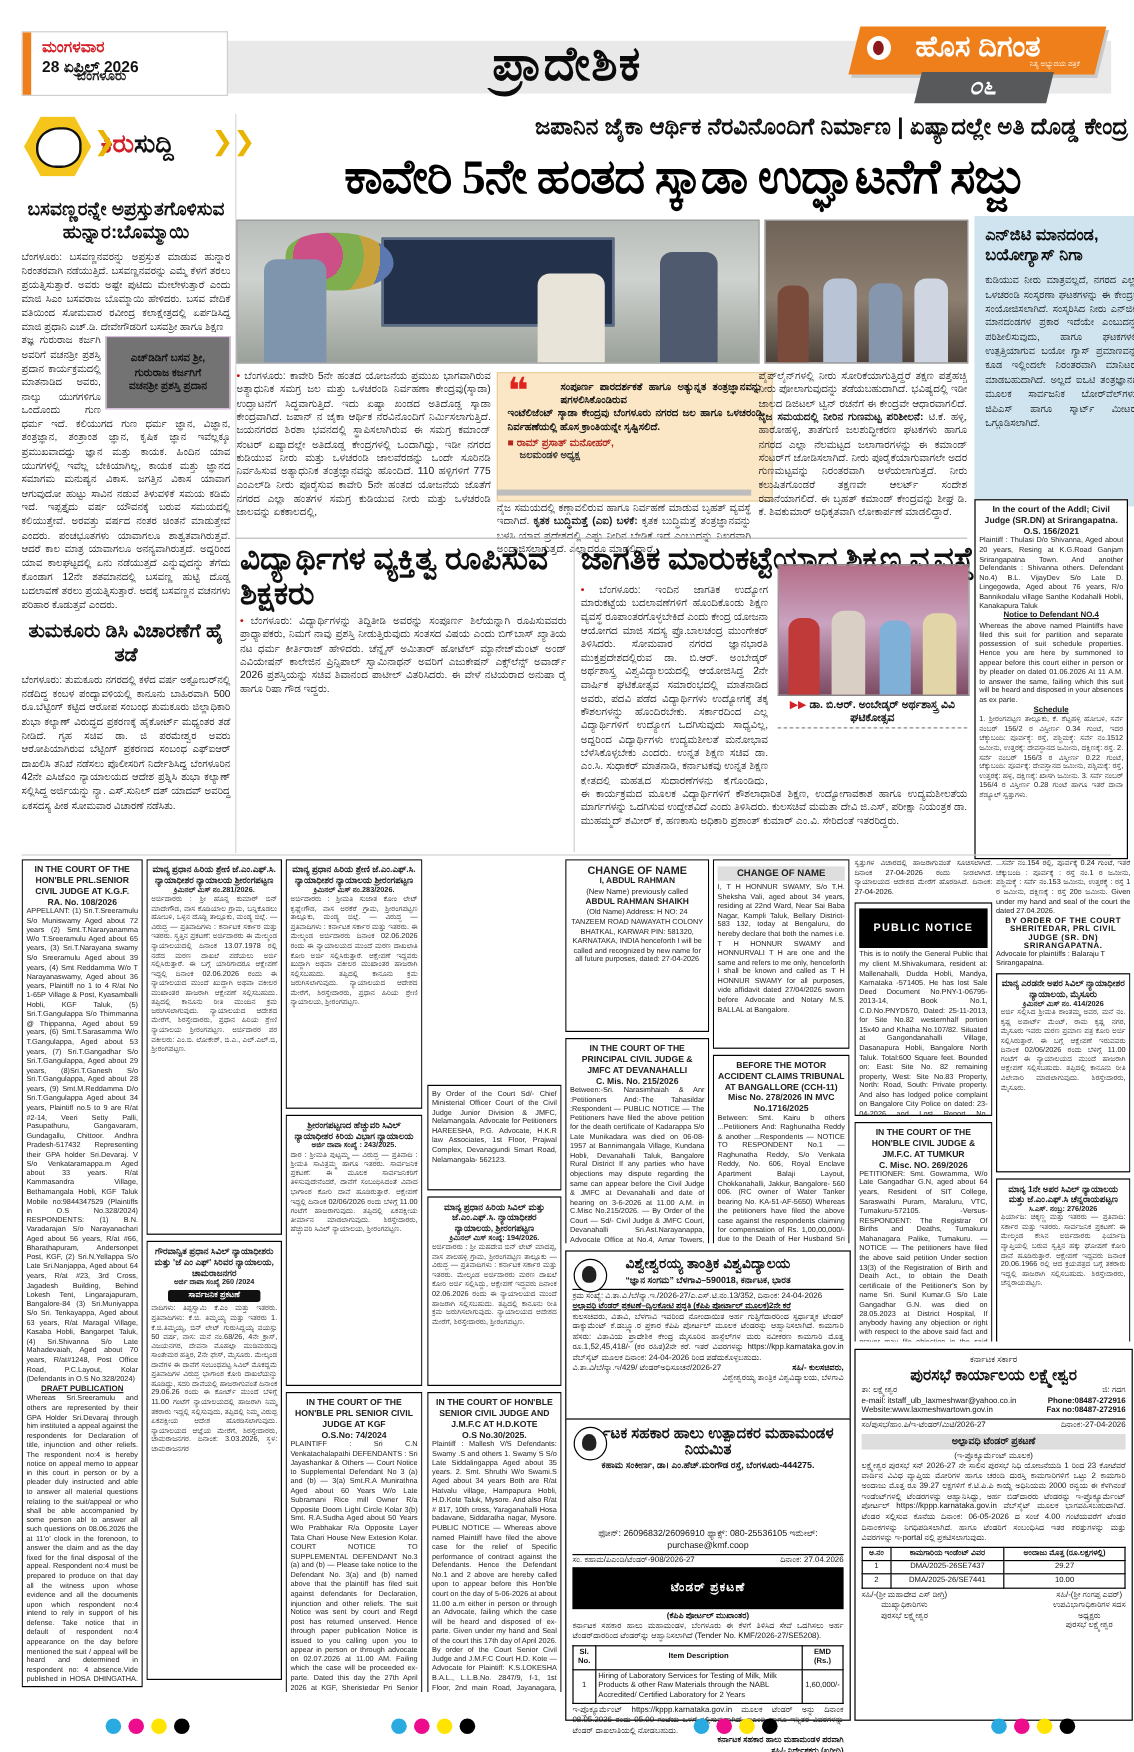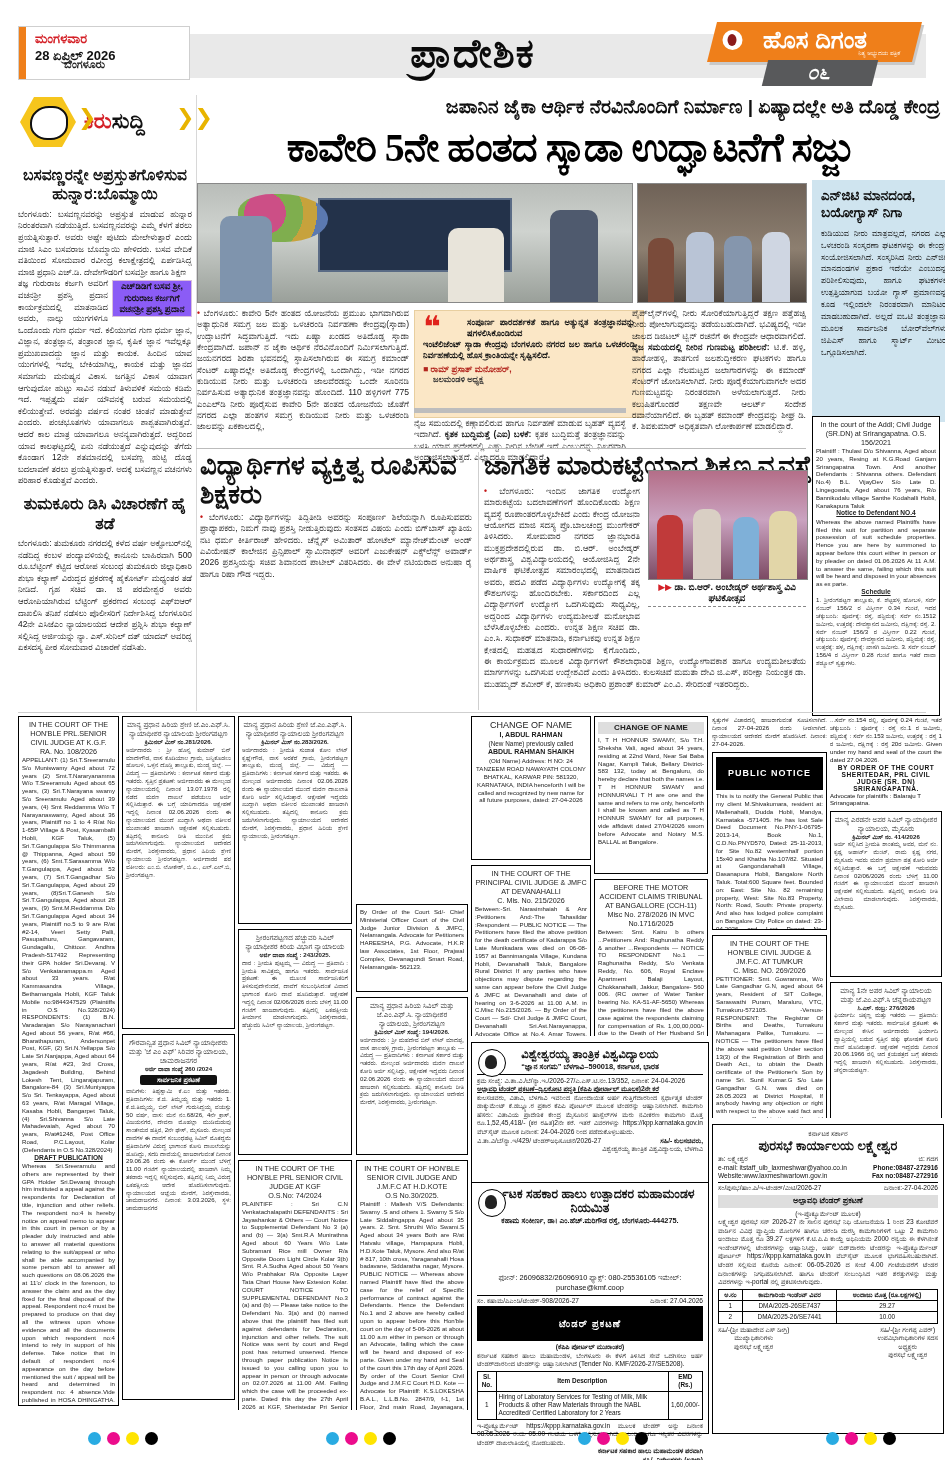--- a/index.html
+++ b/index.html
@@ -52,31 +52,31 @@
   .rail{position:absolute;left:18px;top:95px;width:174px;height:616px;border-right:1px solid #d8d8d8;padding-right:4px;}
   .kslogo{position:relative;height:64px;}
   .hex{position:absolute;left:2px;top:2px;width:56px;height:50px;background:#f6c51c;clip-path:polygon(25% 0,75% 0,100% 50%,75% 100%,25% 100%,0 50%);}
   .hex .hand{position:absolute;left:10px;top:9px;width:34px;height:30px;background:#fff;border-radius:50% 40% 45% 45%;border:2px solid #111;}
   .kstxt{position:absolute;left:66px;top:14px;font-size:21px;font-weight:bold;text-align:right;}
   .kstxt .r{color:#d42027;}
   .chev{position:absolute;top:10px;font-size:22px;color:#e8b400;font-weight:bold;}
   .ks-h1{font-size:15.5px;font-weight:bold;text-align:center;line-height:1.25;margin:6px 0 5px 0;}
   .ks-h2{font-size:16px;font-weight:bold;text-align:center;line-height:1.25;margin:7px 0 4px 0;}
   .ks-body{font-size:8.4px;line-height:1.38;text-align:justify;}
-  .pinkbox{float:right;width:78px;background:#8b5cf6;border:1px solid #d9bfdd;font-size:8.8px;font-weight:bold;line-height:1.3;padding:0;margin:2px 0 2px 4px;text-align:center;}
+  .pinkbox{float:right;width:78px;background:#737373;border:1px solid #d9bfdd;font-size:8.8px;font-weight:bold;line-height:1.3;padding:12px;margin:2px 0 2px 4px;text-align:center;}
   
   .mid1-h{position:absolute;left:200px;top:452px;width:272px;font-size:26px;font-weight:bold;line-height:1.1;font-family:"Liberation Serif","DejaVu Serif",serif;}
   .mid2-h{position:absolute;left:484px;top:452px;width:330px;font-size:26px;font-weight:bold;line-height:1.05;font-family:"Liberation Serif","DejaVu Serif",serif;}
   .cap{font-size:9px;font-weight:bold;text-align:center;}
   .cap .arrow{color:#d42027;}
   .capline{border-top:1px dashed #888;margin-top:2px;}
   
   .ncol{position:absolute;top:716px;}
   .notice{border:1px solid #000;padding:3px 3px;margin-bottom:5px;font-size:6.1px;line-height:1.28;text-align:justify;color:#222;background:#fff;overflow:hidden;}
-  .notice .nh{text-align:center;font-weight:normal;font-size:7.2px;line-height:1.25;}
+  .notice .nh{text-align:center;font-weight:bold;font-size:7.2px;line-height:1.25;}
   .notice .nh2{text-align:center;font-weight:bold;font-size:6.6px;text-decoration:underline;}
   .notice .sub{text-align:center;font-weight:bold;}
   .blk{background:#000;color:#fff;text-align:center;font-weight:bold;font-size:9px;padding:11px 0;margin:1px 0 2px 0;letter-spacing:1px;}
   .blk-s{background:#111;color:#fff;text-align:center;font-weight:bold;font-size:6.6px;padding:1px 0;margin:2px 14px;border-radius:2px;}
   .gray-band{background:#dedede;text-align:center;font-weight:bold;font-size:8px;padding:1px 0;margin:2px 0;}
   .con-h{text-align:center;font-weight:bold;font-size:9.4px;letter-spacing:.5px;}
   .ad{position:absolute;border:1.5px solid #000;background:#fff;padding:4px 5px;font-size:6.6px;line-height:1.3;}
   .ad .adtitle{text-align:center;font-weight:bold;font-size:11.5px;}
   .ad .adsub{text-align:center;font-weight:bold;font-size:7.4px;}
   .adtable{width:100%;border-collapse:collapse;margin:2px 0;}

